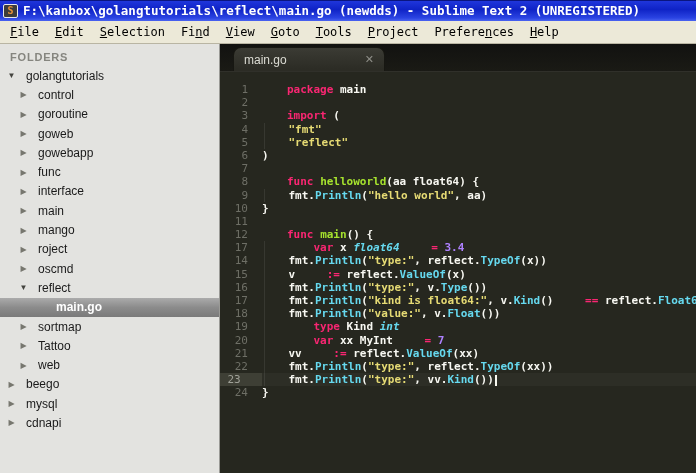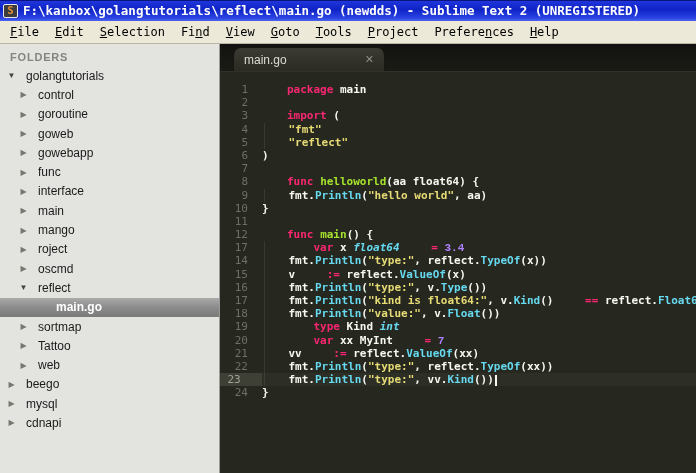--- a/index.html
+++ b/index.html
@@ -78,21 +78,21 @@
     background-repeat:no-repeat; background-size:3px 100%;
   }
   .code-line.cur { background:rgba(255,255,255,0.035); }
   .code-line.cur .gutter { background:var(--sel_line,#3E3F35); color:#9FA097;text-align:center; }
 
   .k { color:var(--kw,#F92672);padding-left:25px; }
   .s { color:var(--str,#E6DB74); }
   .f { color:var(--fn,#A6E22E); }
   .t { color:var(--type,#66D9EF); font-style:italic; }
   .c { color:var(--call,#66D9EF); }
-  .n { color:var(--num,#AE81FF);font-family:Liberation Mono, monospace; }
+  .n { color:var(--num,#AE81FF); }
   .d { color:var(--fg,#F8F8F2); }
 
   .cursor { display:inline-block; width:2px; height:11px; margin-left:1px; background:#F8F8F0; vertical-align:middle; }
 </style>
 </head>
 <body>
 
 <div class="titlebar">
   <span class="app-icon">S</span>
   <span>F:\kanbox\golangtutorials\reflect\main.go (newdds) - Sublime Text 2 (UNREGISTERED)</span>

